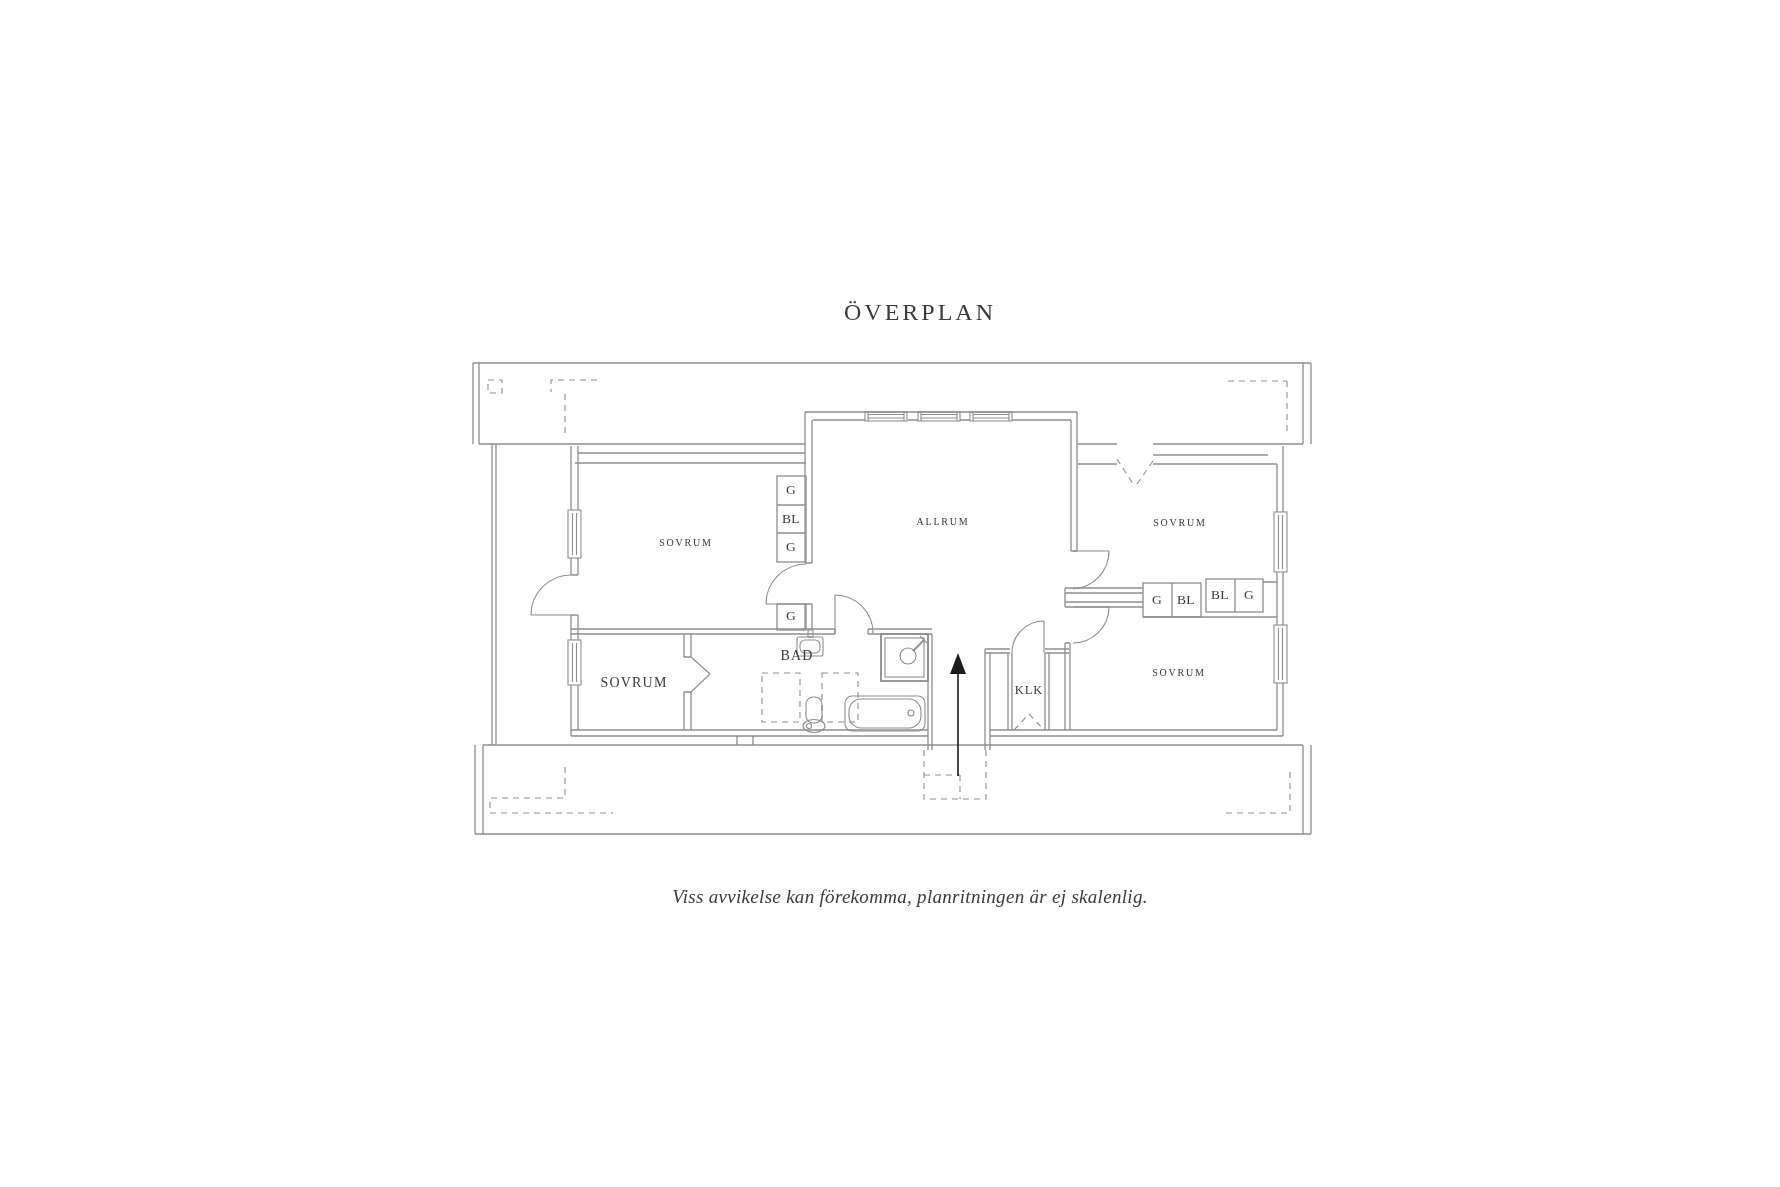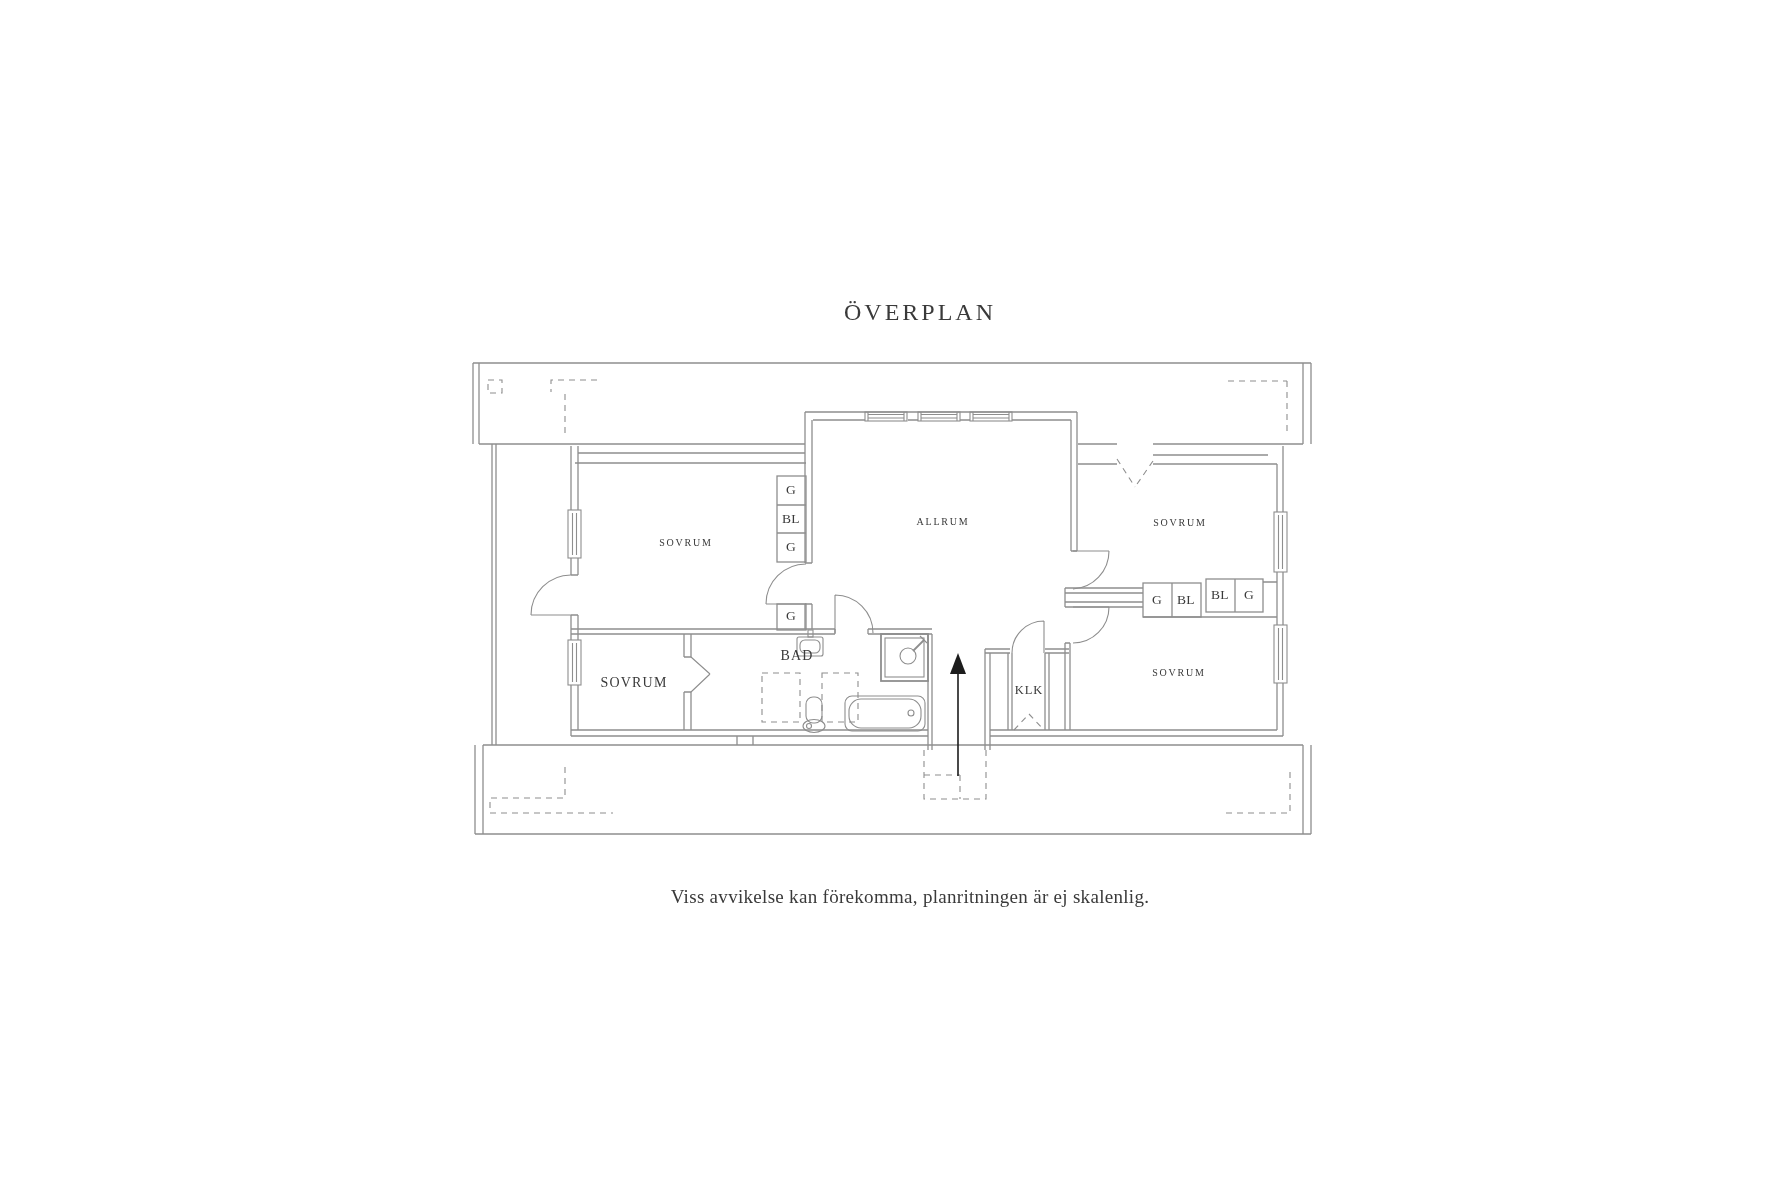--- a/index.html
+++ b/index.html
@@ -16,21 +16,21 @@
   #plan-svg{position:absolute;left:0;top:0;}
   .lbl{
     position:absolute;transform:translate(-50%,-50%);
     color:var(--text);white-space:nowrap;user-select:none;
   }
   .title{font-size:24px;letter-spacing:3px;}
   .room{font-size:10px;letter-spacing:1.8px;}
   .small-room{font-size:14px;letter-spacing:1.2px;}
   .klk{font-size:12.5px;letter-spacing:1px;}
   .closet{font-size:13.5px;letter-spacing:.3px;}
-  .caption{font-size:19px;letter-spacing:.3px;}
+  .caption{font-size:19px;font-style:italic;letter-spacing:.3px;}
   svg .w{stroke:var(--line);stroke-width:1.3;fill:none;}
   svg .w2{stroke:var(--line);stroke-width:1.8;fill:none;}
   svg .f{stroke:var(--line);stroke-width:1.1;fill:none;}
   svg .d{stroke:var(--line);stroke-width:1.1;fill:none;stroke-dasharray:6 5;}
   svg .arrowline{stroke:var(--arrow);stroke-width:1.6;fill:none;}
   svg .arrowhead{fill:var(--arrow);stroke:none;}
 </style>
 </head>
 <body>
 

